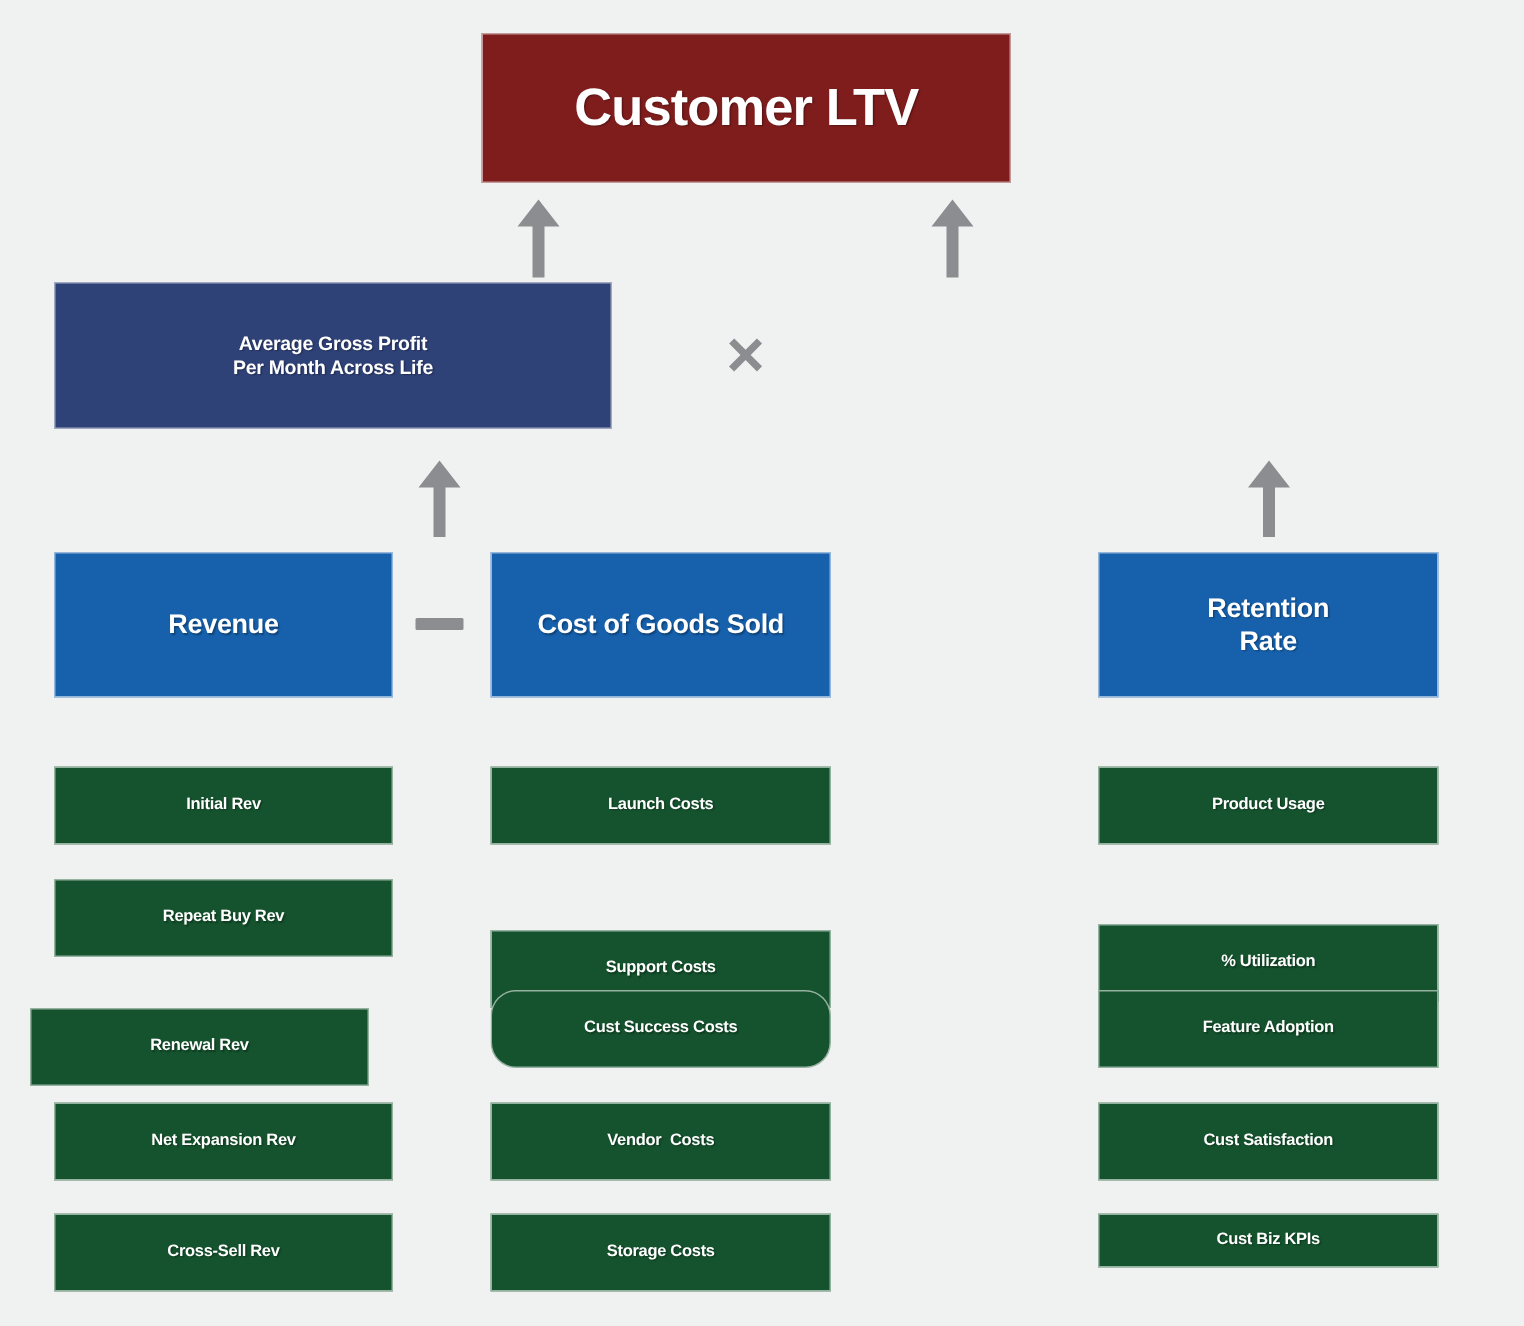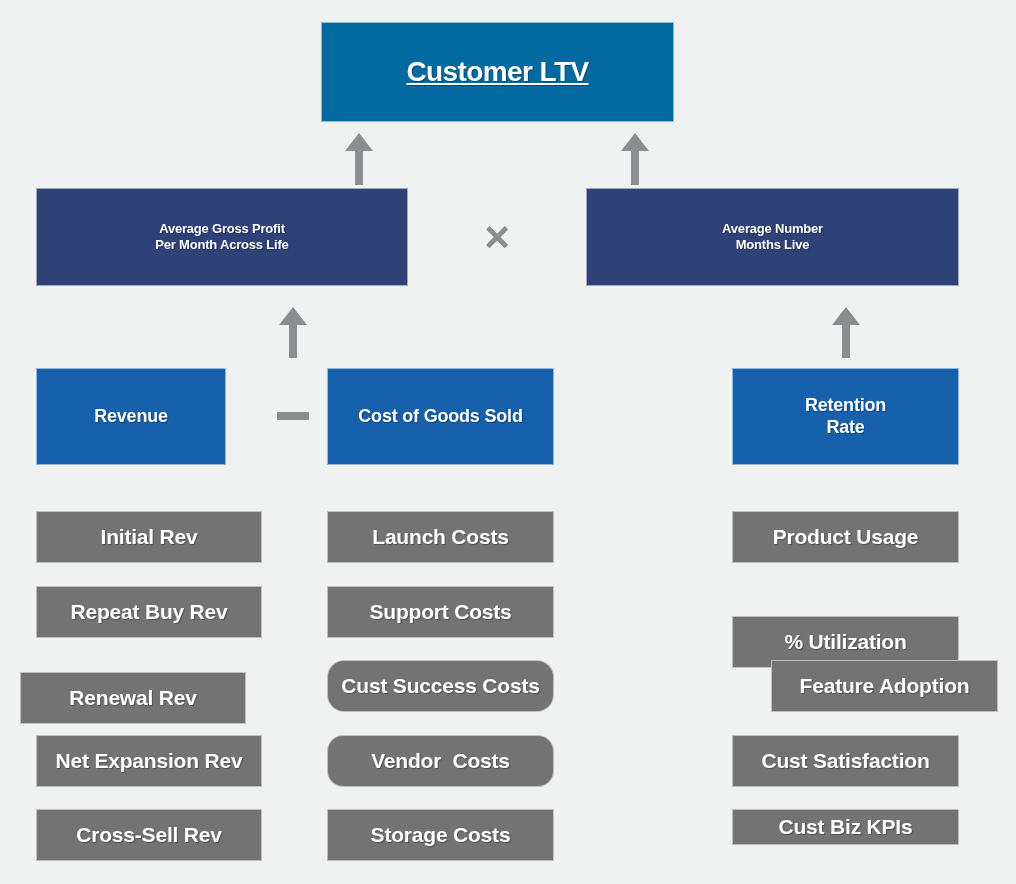--- a/index.html
+++ b/index.html
@@ -28,42 +28,41 @@
     color: #ffffff;
     font-weight: bold;
     line-height: 1.22;
     letter-spacing: -0.2px;
     border: 1px solid rgba(255,255,255,0.55);
     text-shadow: 1px 1px 1px rgba(0,0,0,0.30);
   }
 
   
   .tier-root {
-    background: #0369a1;
-    font-size: 28px;
+    background: #7f1d1d;
+    font-size: 35px;
     letter-spacing: -0.6px;
-    text-decoration: underline;
   }
 
   
   .tier-driver {
     background: #2f4278;
     font-size: 13px;
   }
 
   
   .tier-comp {
     background: #1660ac;
     font-size: 18px;
   }
 
   
   .tier-leaf {
-    background: #737373;
-    font-size: 21px;
+    background: #14532d;
+    font-size: 11px;
   }
 
   
   .op {
     position: absolute;
     color: #8b8d90;
     display: flex;
     align-items: center;
     justify-content: center;
     font-weight: bold;
@@ -111,39 +110,33 @@
     <div>
       <div>Average Gross Profit</div>
       <div>Per Month Across Life</div>
     </div>
   </div>
 
   <div class="op op-times" style="left:473px; top:213px; width:48px; height:48px;">
     <span>×</span>
   </div>
 
-  <div class="box tier-driver" style="left:586px; top:188px; width:373px; height:98px;">
-    <div>
-      <div>Average Number</div>
-      <div>Months Live</div>
-    </div>
-  </div>
 
   <div class="arrow" style="left:276px; top:305px;">
     <svg width="34" height="54" viewBox="0 0 34 54">
       <path d="M17 2 L31 20 L21 20 L21 53 L13 53 L13 20 L3 20 Z" fill="#8b8d90"></path>
     </svg>
   </div>
   <div class="arrow" style="left:829px; top:305px;">
     <svg width="34" height="54" viewBox="0 0 34 54">
       <path d="M17 2 L31 20 L21 20 L21 53 L13 53 L13 20 L3 20 Z" fill="#8b8d90"></path>
     </svg>
   </div>
 
-  <div class="box tier-comp" style="left:36px; top:368px; width:190px; height:97px;">
+  <div class="box tier-comp" style="left:36px; top:368px; width:226px; height:97px;">
     <span>Revenue</span>
   </div>
 
   <div class="op-minus-bar" style="left:277px; top:412px; width:32px; height:8px;"></div>
 
   <div class="box tier-comp" style="left:327px; top:368px; width:227px; height:97px;">
     <span>Cost of Goods Sold</span>
   </div>
 
   <div class="box tier-comp" style="left:732px; top:368px; width:227px; height:97px;">
@@ -165,40 +158,40 @@
   <div class="box tier-leaf nowrap" style="left:36px; top:735px; width:226px; height:52px;">
     <span>Net Expansion Rev</span>
   </div>
   <div class="box tier-leaf nowrap" style="left:36px; top:809px; width:226px; height:52px;">
     <span>Cross-Sell Rev</span>
   </div>
 
   <div class="box tier-leaf nowrap" style="left:327px; top:511px; width:227px; height:52px;">
     <span>Launch Costs</span>
   </div>
-  <div class="box tier-leaf nowrap" style="left:327px; top:586px; width:227px; height:52px;">
+  <div class="box tier-leaf nowrap" style="left:327px; top:620px; width:227px; height:52px;">
     <span>Support Costs</span>
   </div>
   <div class="box tier-leaf nowrap" style="left:327px; top:660px; width:227px; height:52px;border-radius:17px;">
     <span>Cust Success Costs</span>
   </div>
-  <div class="box tier-leaf nowrap" style="left:327px; top:735px; width:227px; height:52px;border-radius:16px;">
+  <div class="box tier-leaf nowrap" style="left:327px; top:735px; width:227px; height:52px;">
     <span>Vendor  Costs</span>
   </div>
   <div class="box tier-leaf nowrap" style="left:327px; top:809px; width:227px; height:52px;">
     <span>Storage Costs</span>
   </div>
 
   <div class="box tier-leaf nowrap" style="left:732px; top:511px; width:227px; height:52px;">
     <span>Product Usage</span>
   </div>
   <div class="box tier-leaf nowrap" style="left:732px; top:616px; width:227px; height:52px;">
     <span>% Utilization</span>
   </div>
-  <div class="box tier-leaf nowrap" style="left:732px; top:660px; width:227px; height:52px;margin-left:39px;">
+  <div class="box tier-leaf nowrap" style="left:732px; top:660px; width:227px; height:52px;">
     <span>Feature Adoption</span>
   </div>
   <div class="box tier-leaf nowrap" style="left:732px; top:735px; width:227px; height:52px;">
     <span>Cust Satisfaction</span>
   </div>
   <div class="box tier-leaf nowrap" style="left:732px; top:809px; width:227px; height:36px;">
     <span>Cust Biz KPIs</span>
   </div>
 
 </div>

